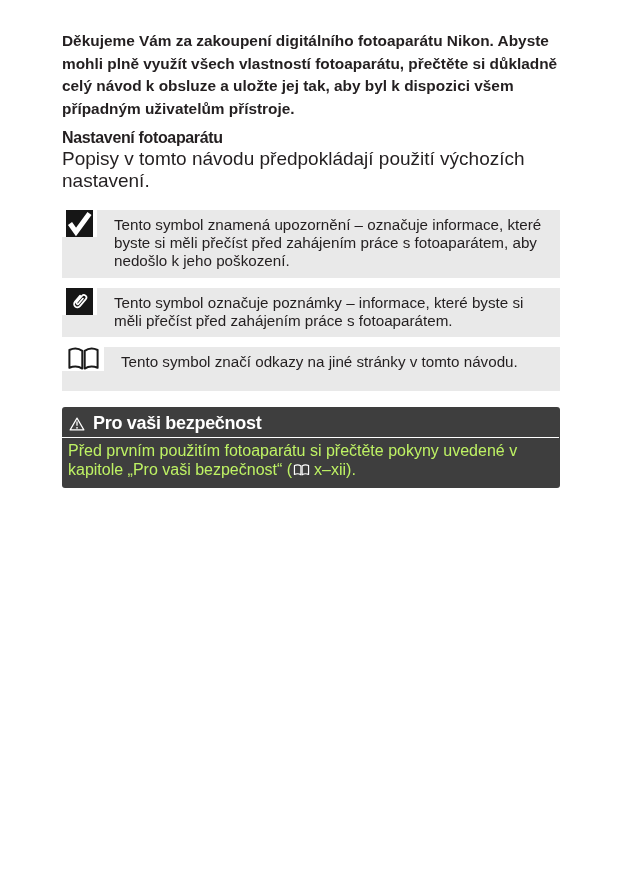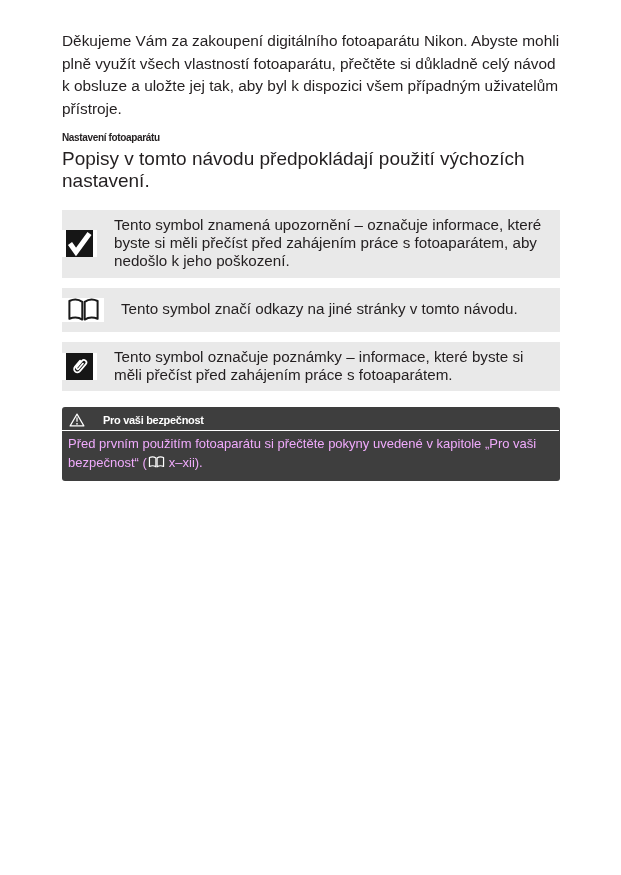--- a/index.html
+++ b/index.html
@@ -10,37 +10,38 @@
     background:#ffffff;
     font-family:"Liberation Sans", sans-serif;
     color:#231f20;
     padding:30px 61px 0 62px;
     overflow:hidden;
   }
   .intro {
     font-size:15.4px;
     line-height:22.5px;
     margin-bottom:9px;
+    font-weight:bold;
   }
   .sec-heading {
-    font-size:10px;
+    font-size:16px;
     font-weight:bold;
     letter-spacing:-0.35px;
     line-height:17px;
     margin:8px 0 2px;
   }
   .sec-heading.h2nd { margin-top:13px; }
   .sec-body {
     font-size:19px;
     line-height:22px;
   }
   .symbols { margin-top:18px; }
   .symbol-row {
     display:flex;
-    align-items:center;
+    align-items:flex-start;
     background:#e9e9e9;
     margin-bottom:10px;
     min-height:44px;
   }
   .icon-cell {
     background:#ffffff;
     flex:0 0 auto;
     display:flex;
     align-items:center;
     justify-content:center;
@@ -57,36 +58,36 @@
   .safety {
     margin-top:16px;
     background:#3e3e3e;
     border-radius:3px;
     color:#ffffff;
     padding:4px 4px 8px;
   }
   .safety-header {
     display:flex;
     align-items:center;
-    gap:18px;
-    font-size:11px;
+    gap:8px;
+    font-size:18px;
     font-weight:bold;
     letter-spacing:-0.3px;
     padding:2px 0 3px 3px;
   }
   .safety-header .tri { display:flex; align-items:center; }
   .safety hr {
     border:none;
     border-top:1px solid #ffffff;
     margin:0 -3px 4px -4px;
   }
   .safety-body {
-    font-size:13px;
+    font-size:16px;
     line-height:18.6px;
-    color:#f0abfc;
+    color:#bef264;
     padding:0 2px;
   }
   .inline-book {
     display:inline-block;
     vertical-align:-1px;
     margin:0 4px 0 1px;
   }
 </style>
 </head>
 <body>
@@ -105,39 +106,39 @@
       <div class="icon-cell sq">
         <svg width="27" height="27" viewBox="0 0 27 27" aria-hidden="true">
           <rect width="27" height="27" fill="#161616"></rect>
           <path d="M4 13.5 L10 22 L23.5 3.5" fill="none" stroke="#ffffff" stroke-width="5"></path>
         </svg>
       </div>
       <div class="symbol-text">Tento symbol znamená upozornění – označuje informace, které byste si měli přečíst před zahájením práce s fotoaparátem, aby nedošlo k jeho poškození.</div>
     </div>
 
     <div class="symbol-row">
-      <div class="icon-cell wide">
-        <svg width="31" height="24" viewBox="0 0 31 24" aria-hidden="true">
-          <path d="M1.4 3 C5.8 1 10.8 1.4 14.3 3.9 L14.3 21.6 C10.8 19.3 5.8 19 1.4 20.8 Z" fill="#ffffff" stroke="#1a1a1a" stroke-width="2" stroke-linejoin="round"></path>
-          <path d="M29.6 3 C25.2 1 20.2 1.4 16.7 3.9 L16.7 21.6 C20.2 19.3 25.2 19 29.6 20.8 Z" fill="#ffffff" stroke="#1a1a1a" stroke-width="2" stroke-linejoin="round"></path>
-        </svg>
-      </div>
-      <div class="symbol-text">Tento symbol značí odkazy na jiné stránky v tomto návodu.</div>
-    </div>
-
-    <div class="symbol-row">
       <div class="icon-cell sq">
         <svg width="27" height="27" viewBox="0 0 27 27" aria-hidden="true">
           <rect width="27" height="27" fill="#161616"></rect>
           <g transform="rotate(40 13.5 13.5)" stroke="#ffffff" fill="none" stroke-width="1.7" stroke-linecap="round">
             <path d="M10.2 8.6 V16.8 a3.3 3.3 0 0 0 6.6 0 V7.6 a2.5 2.5 0 0 0 -5 0 V15.8 a1.25 1.25 0 0 0 2.5 0 V9"></path>
           </g>
         </svg>
       </div>
       <div class="symbol-text">Tento symbol označuje poznámky – informace, které byste si měli přečíst před zahájením práce s fotoaparátem.</div>
+    </div>
+
+    <div class="symbol-row">
+      <div class="icon-cell wide">
+        <svg width="31" height="24" viewBox="0 0 31 24" aria-hidden="true">
+          <path d="M1.4 3 C5.8 1 10.8 1.4 14.3 3.9 L14.3 21.6 C10.8 19.3 5.8 19 1.4 20.8 Z" fill="#ffffff" stroke="#1a1a1a" stroke-width="2" stroke-linejoin="round"></path>
+          <path d="M29.6 3 C25.2 1 20.2 1.4 16.7 3.9 L16.7 21.6 C20.2 19.3 25.2 19 29.6 20.8 Z" fill="#ffffff" stroke="#1a1a1a" stroke-width="2" stroke-linejoin="round"></path>
+        </svg>
+      </div>
+      <div class="symbol-text">Tento symbol značí odkazy na jiné stránky v tomto návodu.</div>
     </div>
 
   </div>
 
   <div class="safety">
     <div class="safety-header">
       <span class="tri">
         <svg width="16" height="14" viewBox="0 0 22 20" aria-hidden="true">
           <path d="M11 1.6 L20.8 18.4 H1.2 Z" fill="none" stroke="#ffffff" stroke-width="1.7" stroke-linejoin="round"></path>
           <rect x="10.1" y="6.3" width="1.8" height="6.2" fill="#ffffff"></rect>

